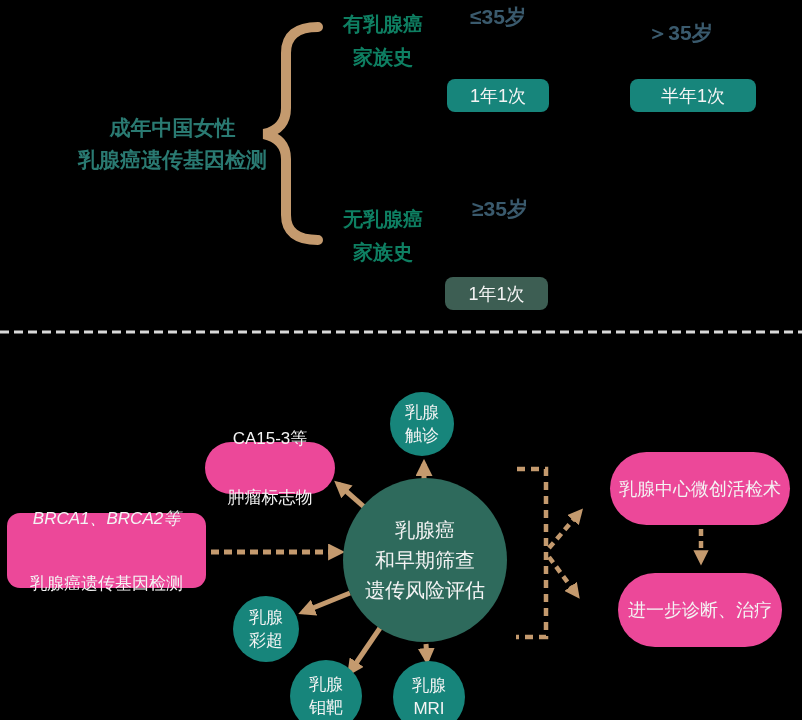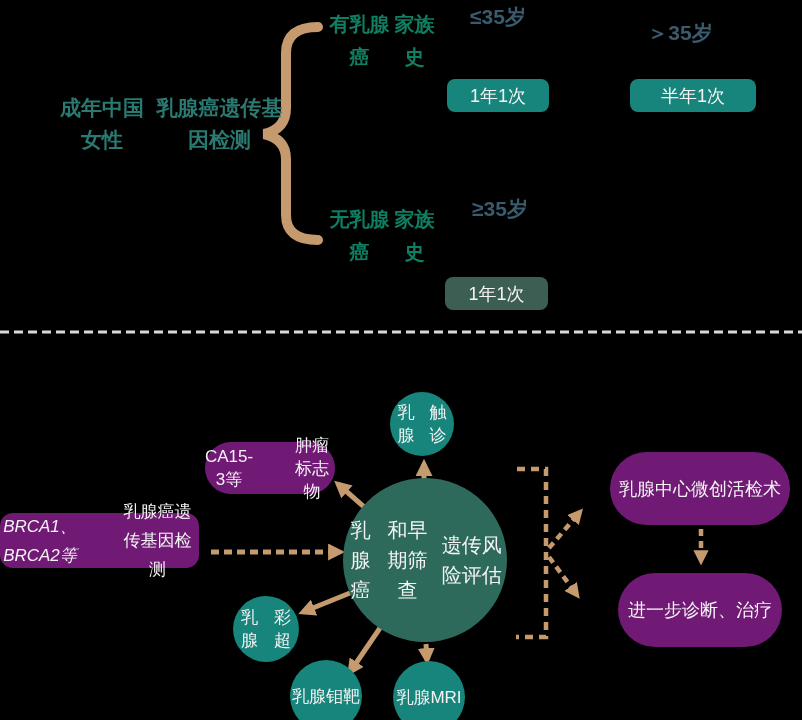--- a/index.html
+++ b/index.html
@@ -1,25 +1,25 @@
 <!DOCTYPE html>
 <html><head>
 <meta charset="utf-8">
 <style>
   html,body{margin:0;padding:0;background:#000;}
   .canvas{
     position:relative;width:802px;height:720px;background:#000;overflow:hidden;
     font-family:"Liberation Sans","DejaVu Sans",sans-serif;
   }
   .abs{position:absolute;}
-  .ctr{display:flex;flex-direction:row;align-items:center;justify-content:center;text-align:center;}
+  .ctr{display:flex;flex-direction:column;align-items:center;justify-content:center;text-align:center;}
   svg.layer{position:absolute;left:0;top:0;width:802px;height:720px;pointer-events:none;}
 
   
-  .main-label{left:55px;top:92px;width:235px;color:#2a7a72;font-size:21px;font-weight:bold;line-height:32px;}
+  .main-label{left:55px;top:112px;width:235px;color:#2a7a72;font-size:21px;font-weight:bold;line-height:32px;}
   .branch-label{width:110px;color:#0e7f62;font-size:20px;font-weight:bold;line-height:33px;}
   .branch1{left:328px;top:8px;}
   .branch2{left:328px;top:203px;}
   .age{width:96px;color:#3a5a6d;font-size:21px;font-weight:bold;line-height:26px;}
   .age1{left:450px;top:4px;}
   .age2{left:632px;top:4px;margin-top:16px;}
   .age3{left:452px;top:196px;}
   .freq{height:33px;color:#f4f4f4;font-size:18px;border-radius:8px;margin-top:43px;}
   .freq-teal{background:#17857b;}
   .freq-dark{background:#3d5e53;}
@@ -28,23 +28,23 @@
   .fb3{left:445px;top:234px;width:103px;}
 
   
   .node-circle{background:#17857b;border-radius:50%;color:#f4f4f4;font-size:17px;line-height:23px;align-items:center;}
   .c-palpation{left:390px;top:392px;width:64px;height:64px;}
   .c-ultrasound{left:233px;top:596px;width:66px;height:66px;}
   .c-mammo{left:290px;top:660px;width:72px;height:72px;}
   .c-mri{left:393px;top:661px;width:72px;height:72px;}
   .center-circle{left:343px;top:478px;width:164px;height:164px;background:#2e6a5c;border-radius:50%;
     color:#f4f4f4;font-size:20px;line-height:30px;}
-  .pill{background:#701a75;color:#f4f4f4;gap:36px;}
+  .pill{background:#ec4899;color:#f4f4f4;gap:36px;}
   .p-tumor{left:205px;top:442px;width:130px;height:52px;border-radius:26px;font-size:17px;line-height:23px;}
-  .p-gene{left:0;top:513px;width:199px;height:55px;border-radius:13px;font-size:17px;line-height:29px;}
+  .p-gene{left:7px;top:513px;width:199px;height:75px;border-radius:13px;font-size:17px;line-height:29px;}
   .p-biopsy{left:610px;top:452px;width:180px;height:73px;border-radius:37px;font-size:18px;}
   .p-treat{left:618px;top:573px;width:164px;height:74px;border-radius:37px;font-size:18px;}
   .italic{font-style:italic;}
 </style>
 </head>
 <body>
 
 <div class="canvas">
 
   <svg class="layer" viewBox="0 0 802 720">

